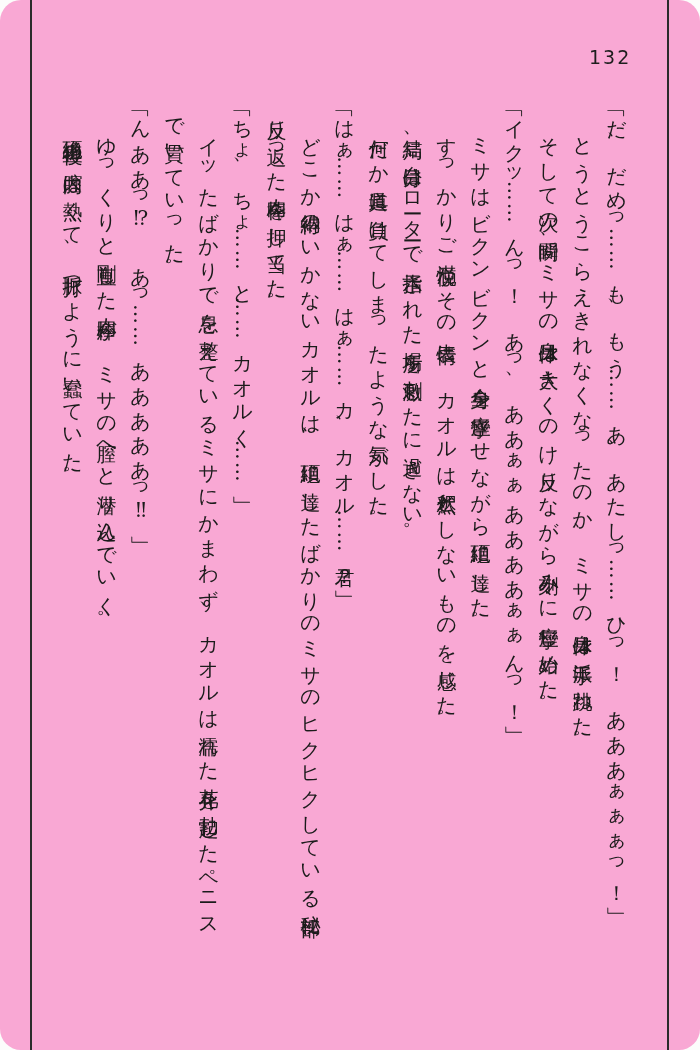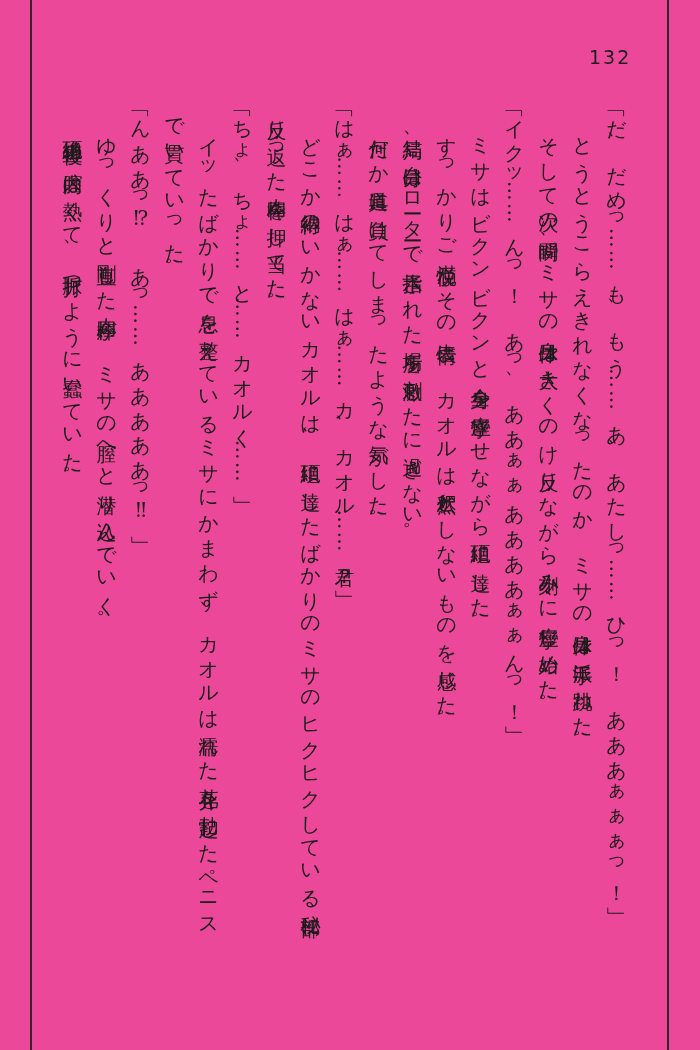--- a/index.html
+++ b/index.html
@@ -9,21 +9,22 @@
   body {
     width: 700px;
     height: 1050px;
     background: #fcfcfb;
     overflow: hidden;
   }
   .page {
     position: relative;
     width: 700px;
     height: 1050px;
-    background: #ec4899;
+    background: #f9a8d4;
+    border-radius: 21px;
   }
   .edge-line {
     position: absolute;
     top: 0;
     bottom: 0;
     width: 2px;
     background: #2b2b2b;
   }
   .edge-line.left  { left: 30px; }
   .edge-line.right { left: 667px; }

